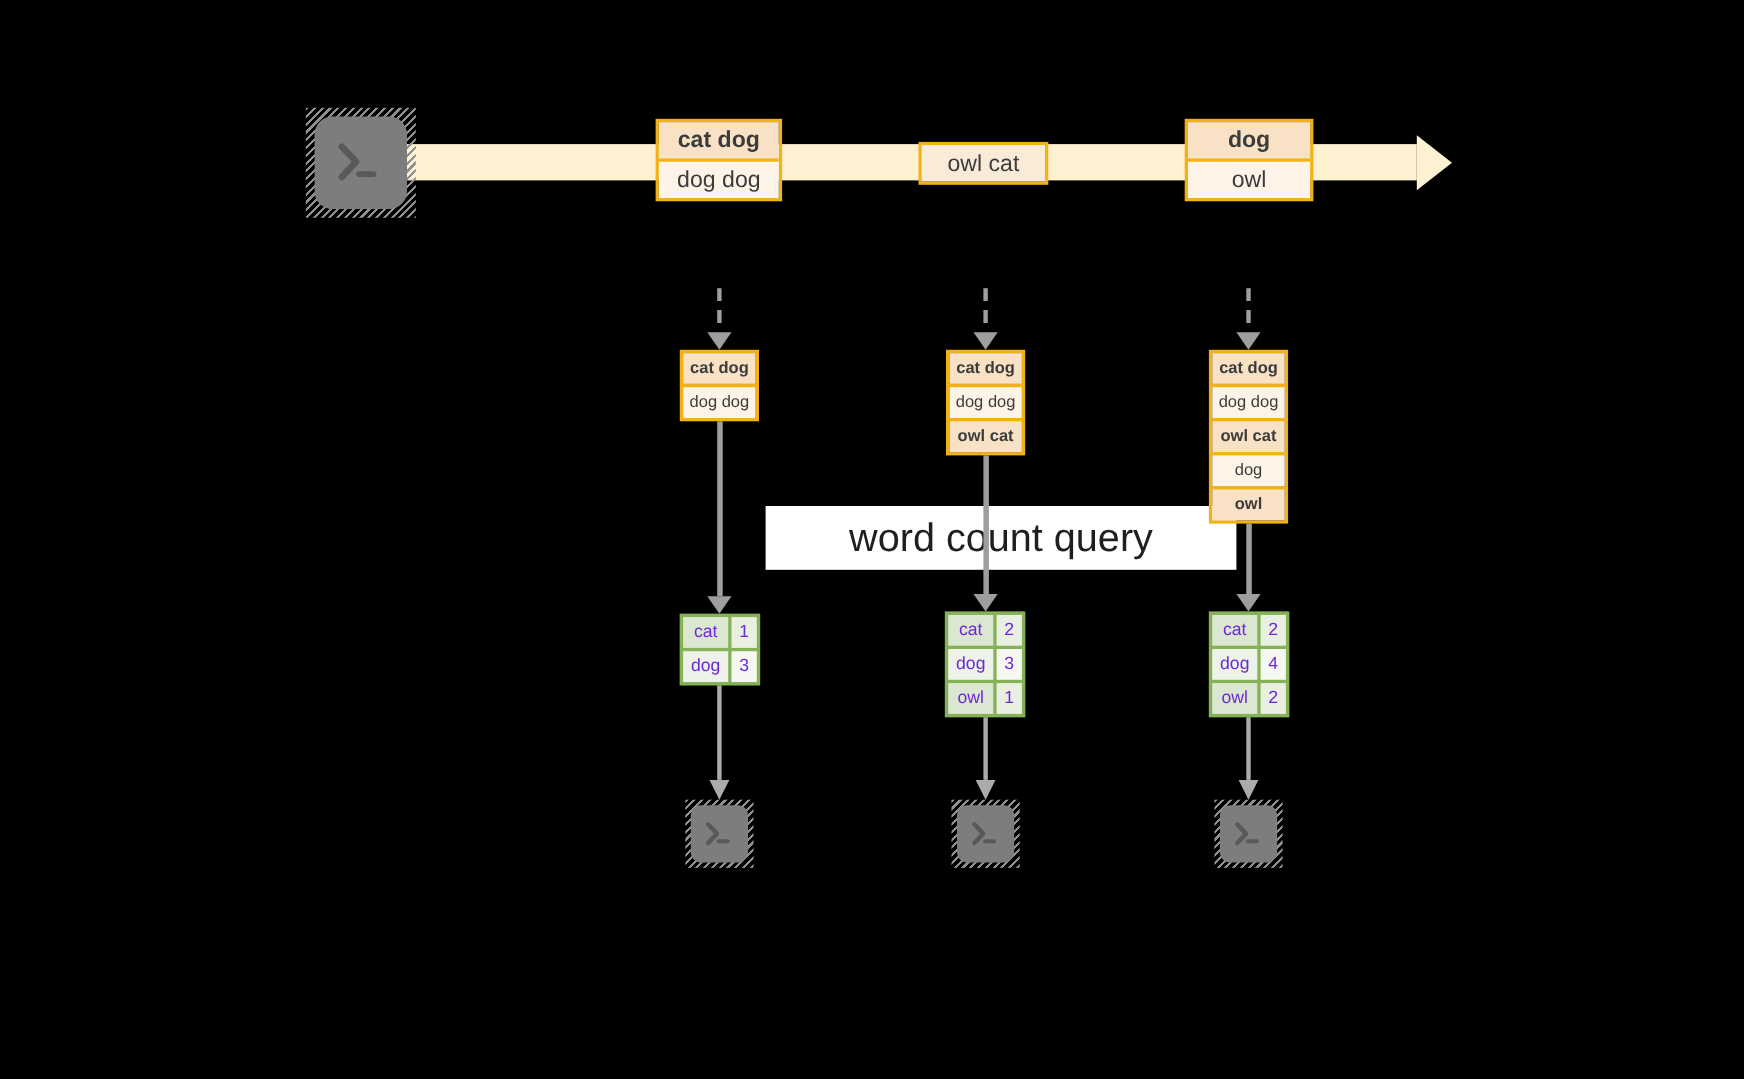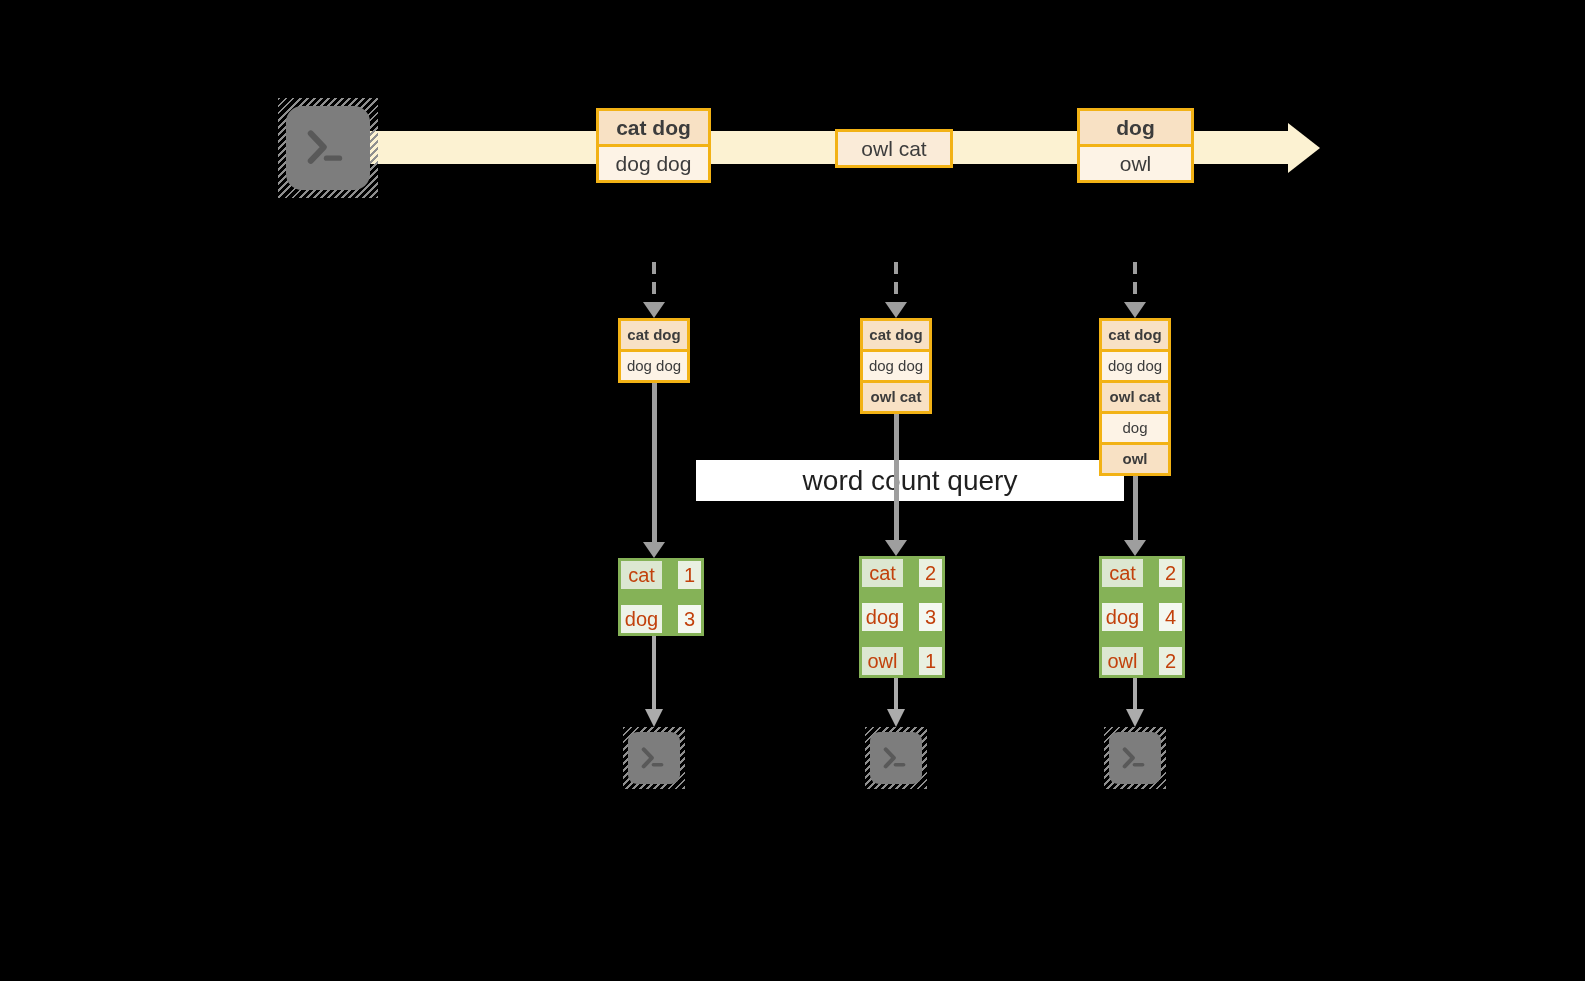--- a/index.html
+++ b/index.html
@@ -46,28 +46,28 @@
   .conn{width:5px;background:var(--arrow-gray);z-index:2;}
   .conn.thin{width:4px;background:#ababab;}
 
   
   .stack{z-index:3;width:72px;border:3px solid var(--gold-border);box-sizing:border-box;
     text-align:center;font-size:15px;color:var(--text-dark);}
   .stack .srow{height:28px;line-height:28px;}
   .stack .srow + .srow{border-top:3px solid var(--gold-border);}
 
   
-  .banner{left:696px;top:460px;width:428px;height:41px;background:var(--banner-bg);z-index:1;
+  .banner{left:696px;top:460px;width:428px;height:58px;background:var(--banner-bg);z-index:1;
     display:flex;align-items:center;justify-content:center;
-    font-size:28px;color:var(--banner-text);}
+    font-size:36px;color:var(--banner-text);}
 
   
   .gtable{z-index:3;background:var(--green-border);border:3px solid var(--green-border);
-    display:grid;grid-template-columns:41px 23px;gap:16px;
-    font-size:20px;color:#c2410c;}
+    display:grid;grid-template-columns:41px 23px;gap:3px;
+    font-size:16px;color:#6d28d9;}
   .gcell{height:28px;display:flex;align-items:center;justify-content:center;}
   .gl-d{background:var(--green-label-dark);}
   .gv-d{background:var(--green-value-dark);}
   .gl-l{background:var(--green-label-light);}
   .gv-l{background:var(--green-value-light);}
 </style>
 </head>
 <body>
 
 <div class="canvas">

